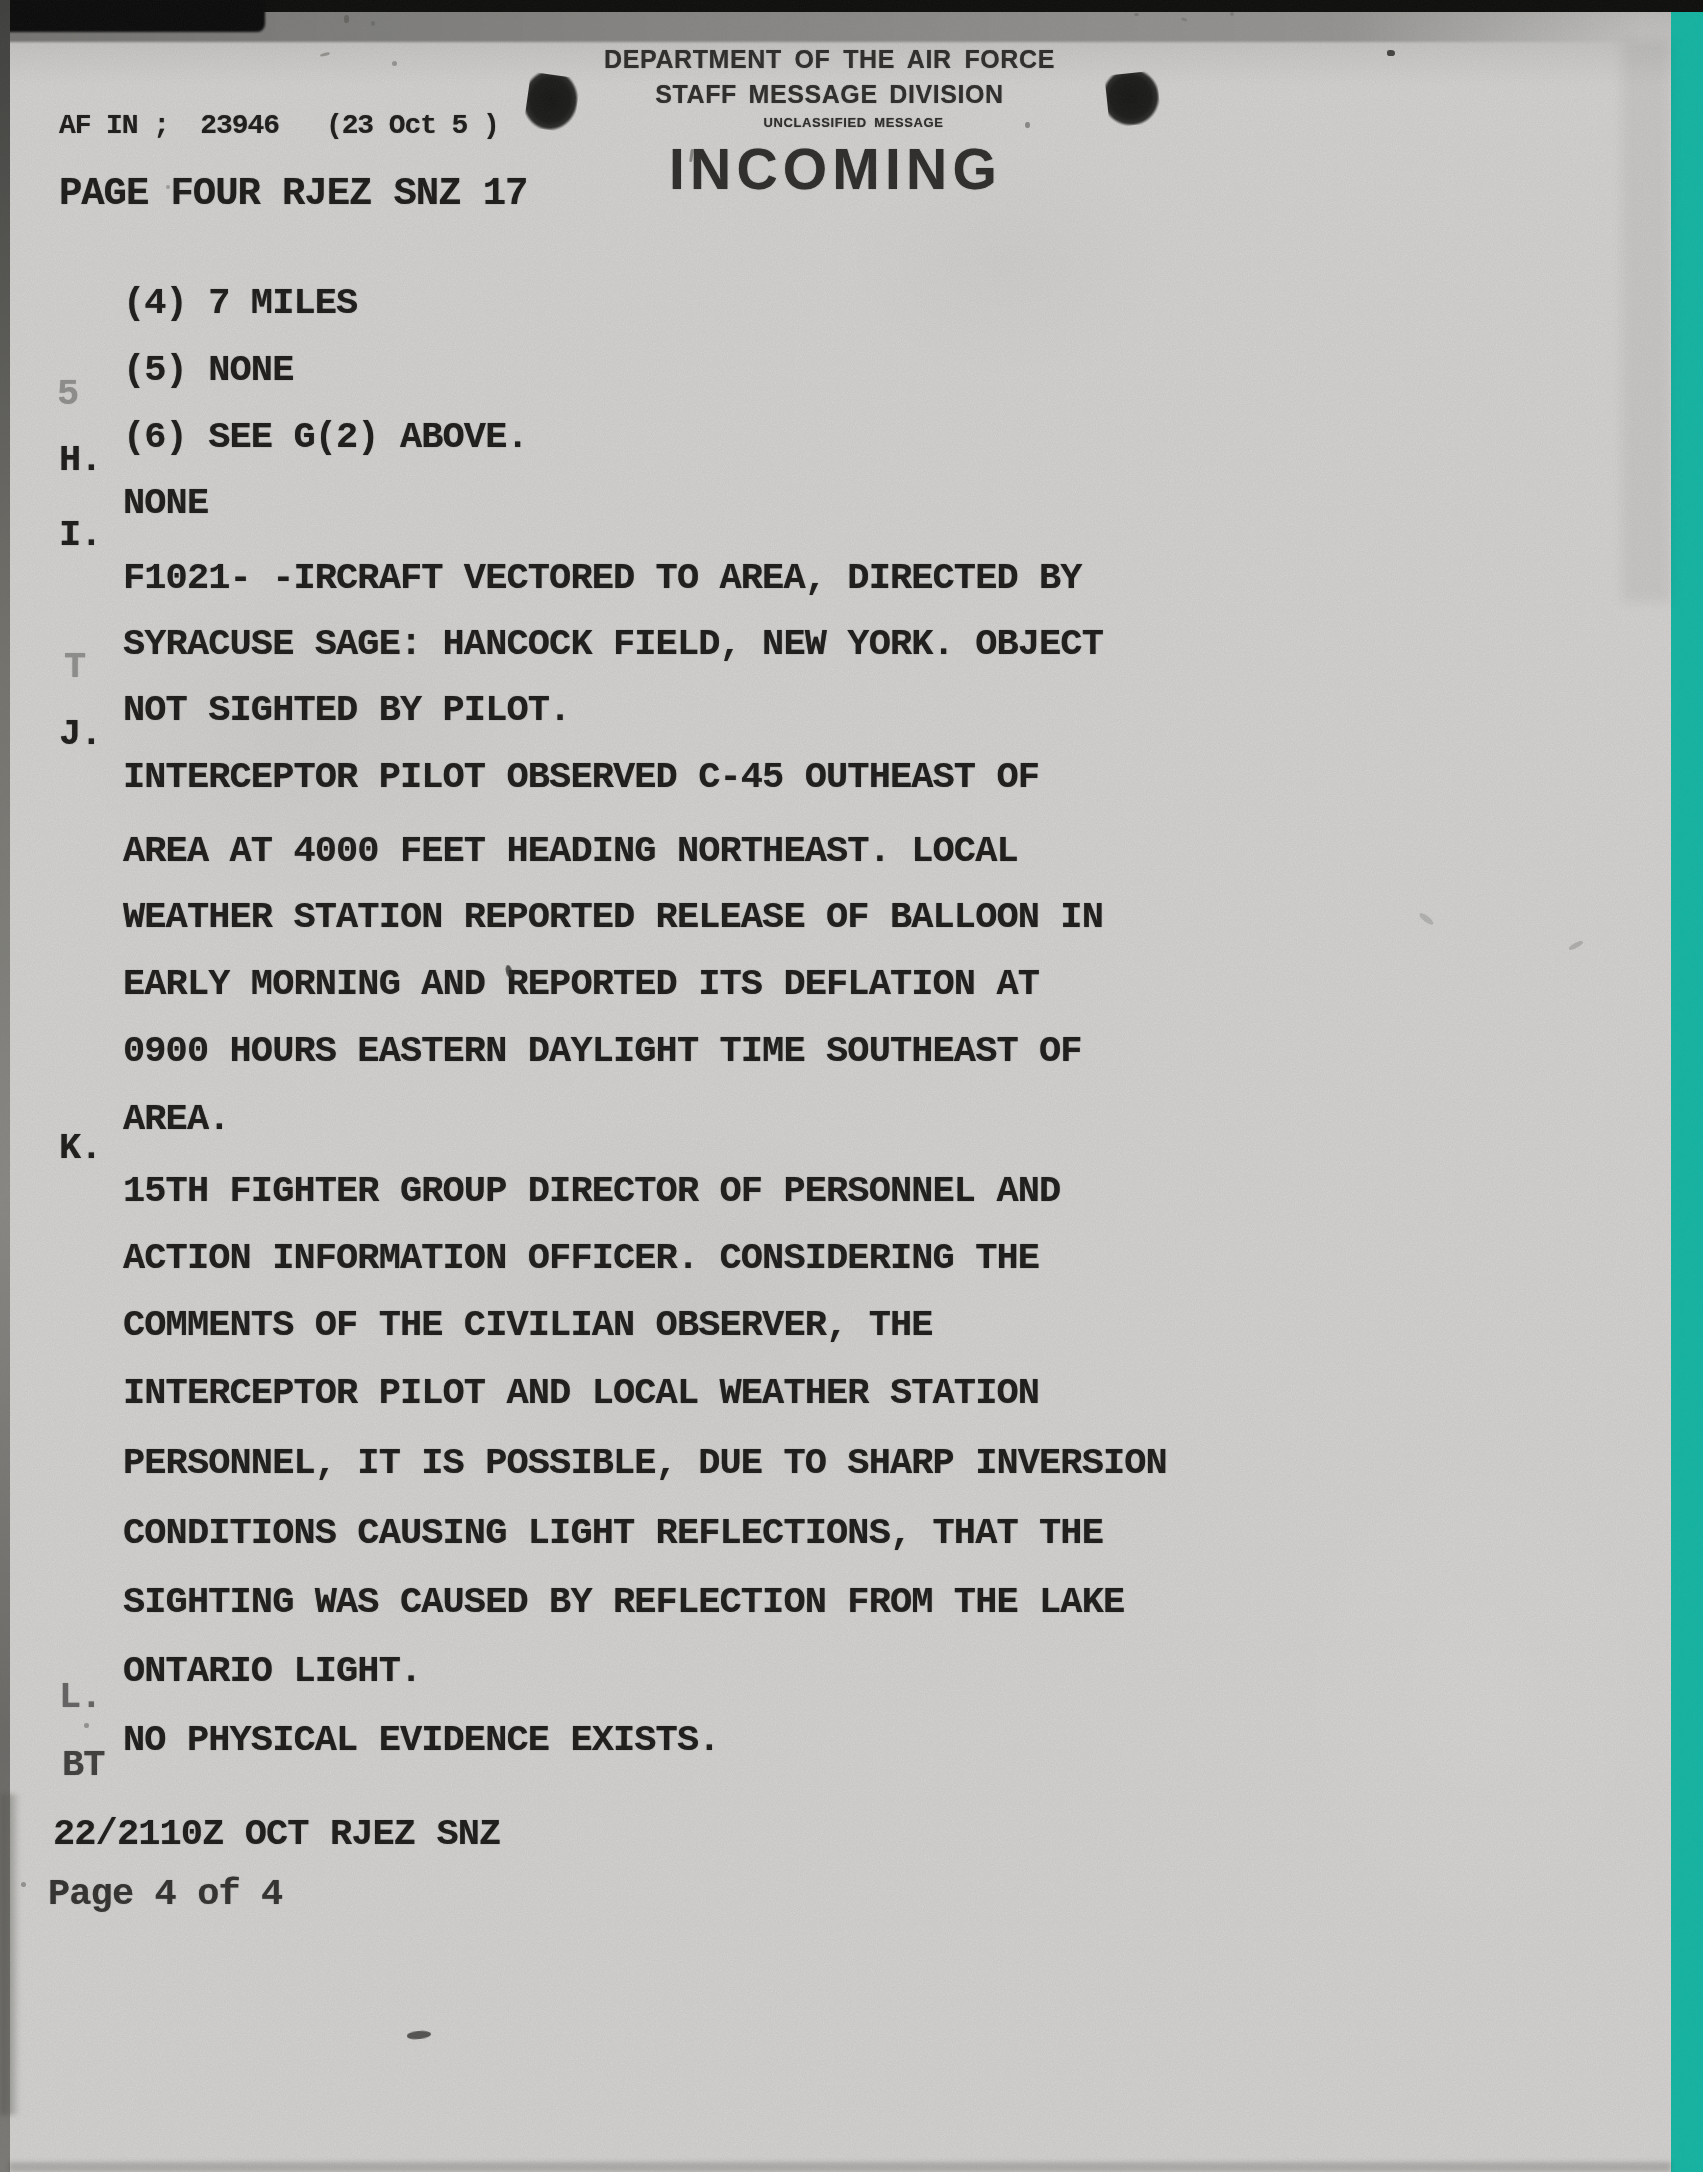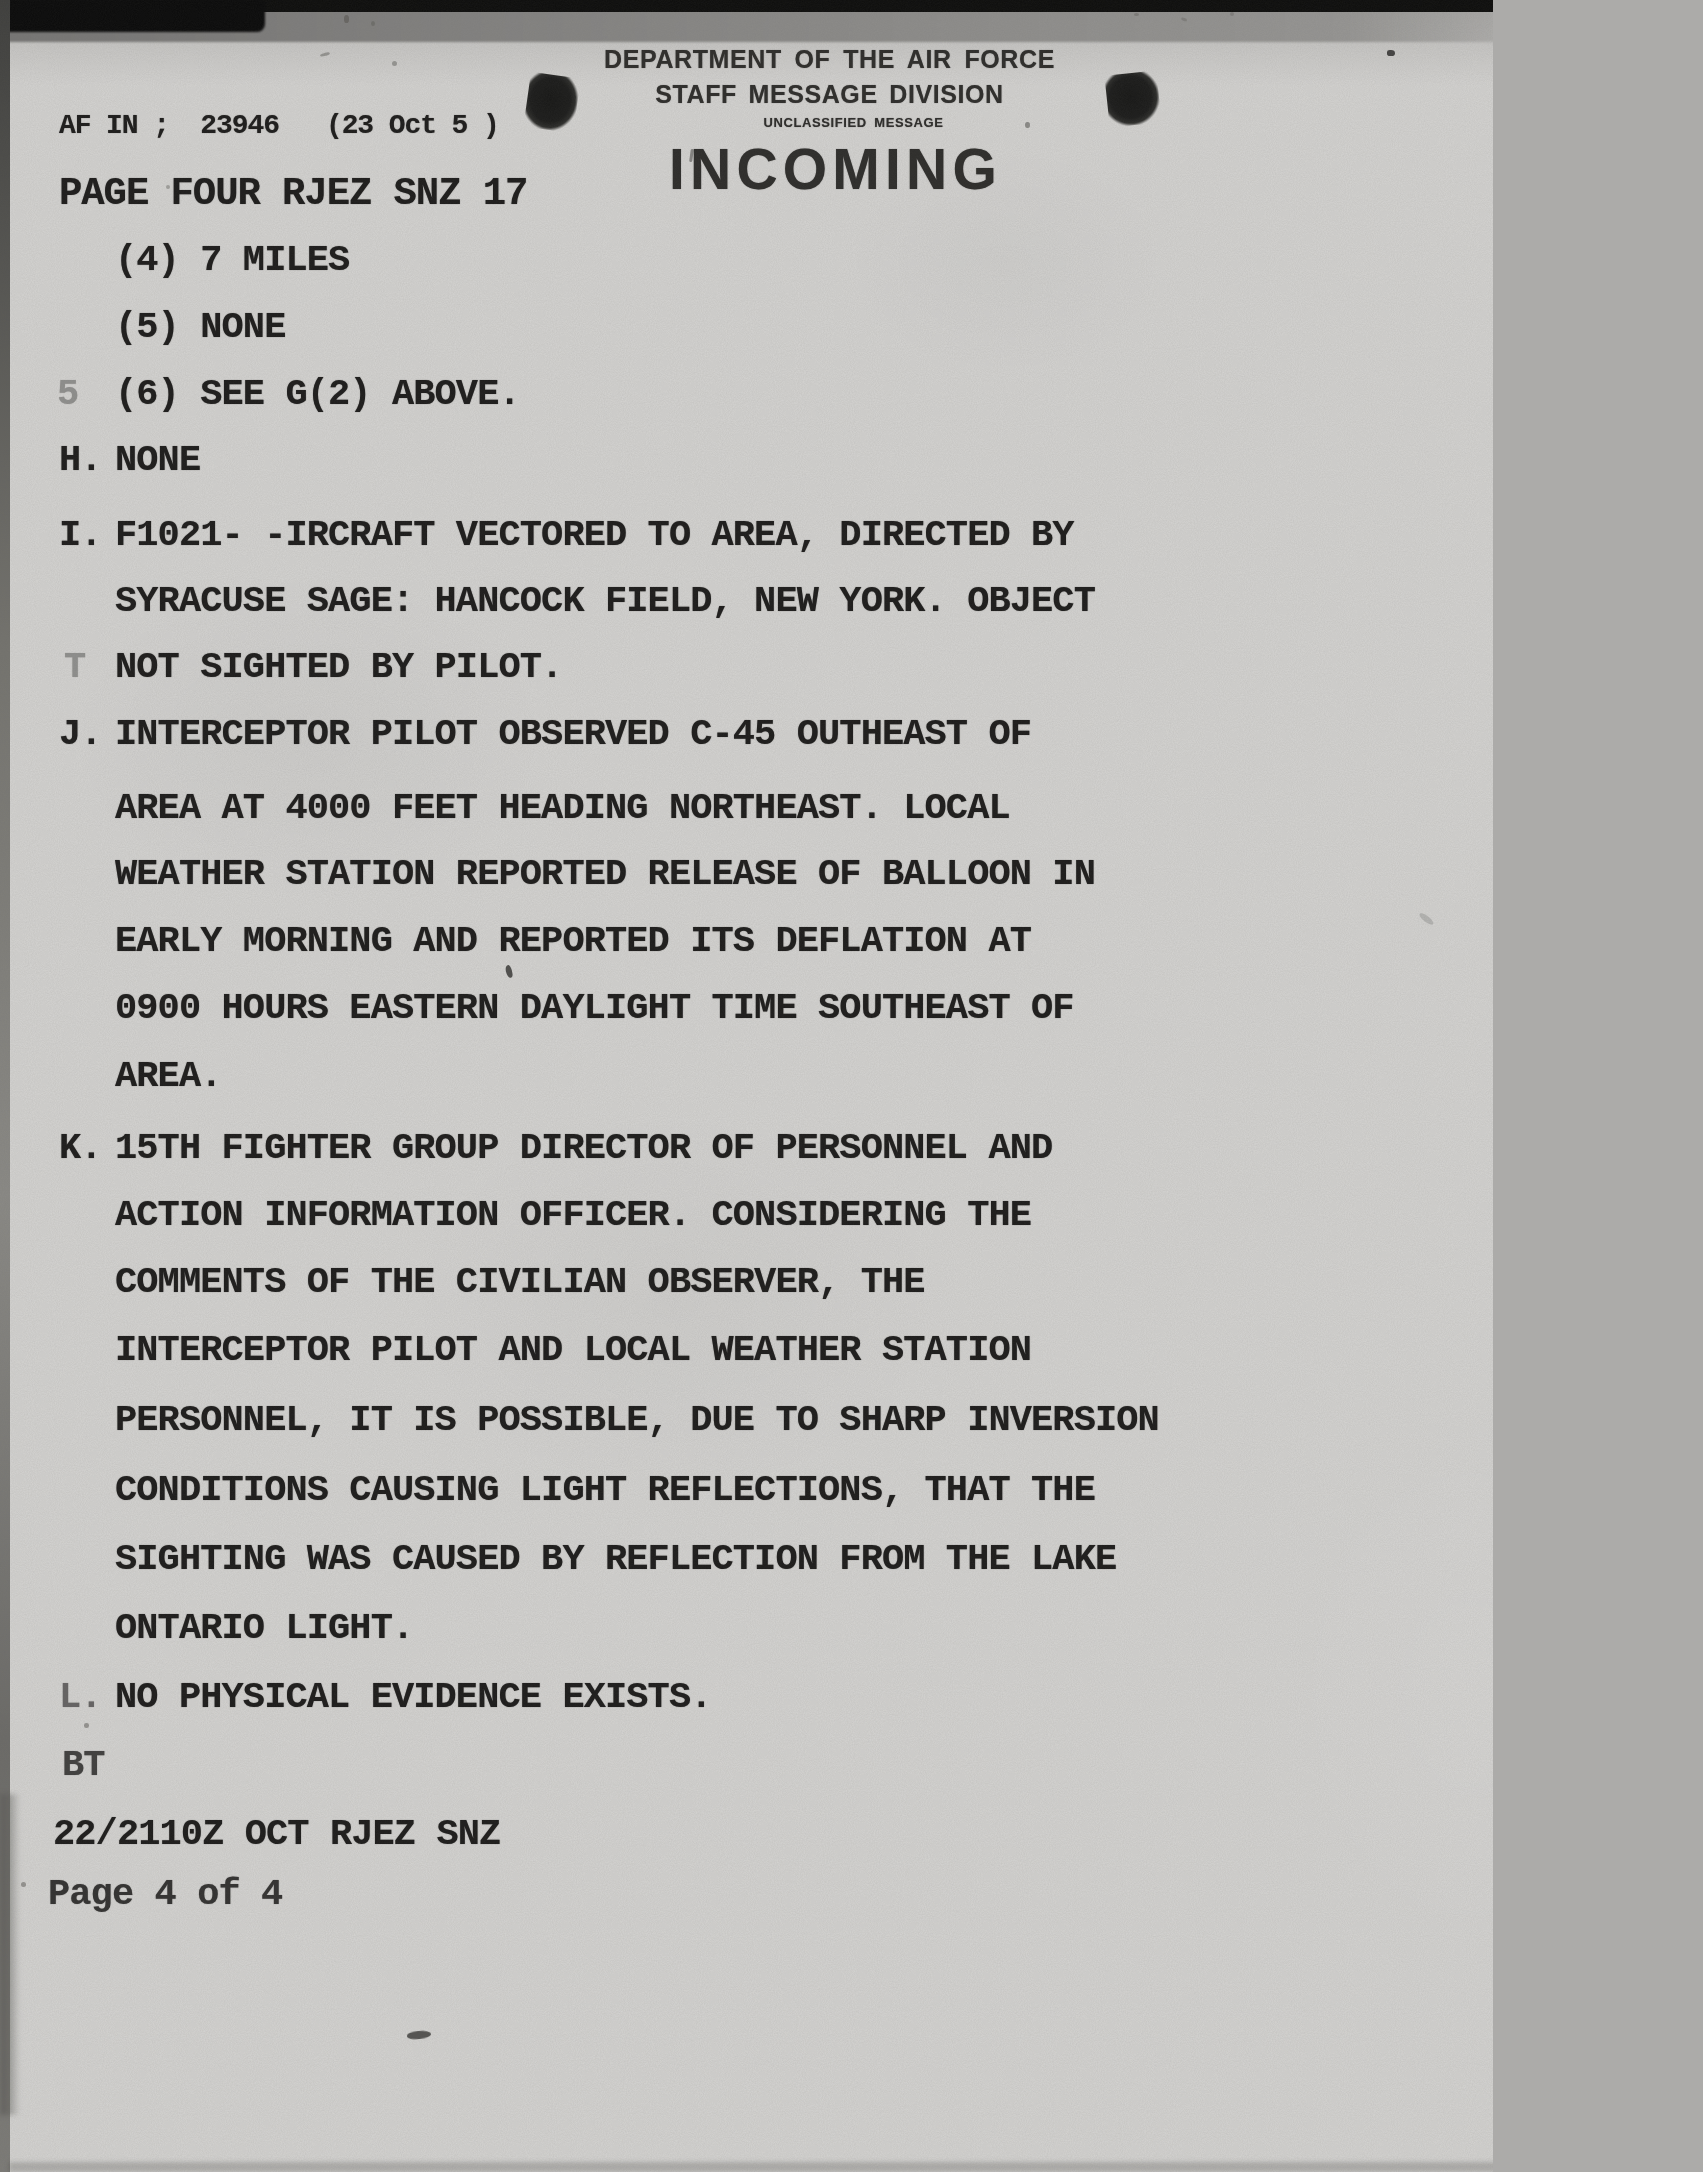--- a/index.html
+++ b/index.html
@@ -1,37 +1,37 @@
 <!DOCTYPE html>
 <html style="font-size:9.2px"><head>
 <meta charset="utf-8">
 <style>
   html,body{margin:0;padding:0;background:#acaba9;}
-  #scan{position:relative;width:1493px;height:2172px;overflow:hidden;background:#f0abfc;font-family:"Liberation Mono",monospace;}
+  #scan{position:relative;width:1703px;height:2172px;overflow:hidden;background:#14b8a6;font-family:"Liberation Mono",monospace;}
   
   #paper{position:absolute;left:9.2px;top:0;width:1662px;height:2172px;background:#d4d3d1;}
   #paper .tint-top{position:absolute;left:0;top:0;width:100%;height:86px;background:linear-gradient(#bab9b7,rgba(212,211,209,0));}
   #paper .tint-right{position:absolute;left:1613px;top:40px;width:49px;height:562px;background:rgba(0,0,0,0.055);filter:blur(5.7px);}
   #paper .tint-mottle{position:absolute;inset:0;background:
     radial-gradient(355px 241px at 18% 34%, rgba(0,0,0,0.028), rgba(0,0,0,0) 70%),
     radial-gradient(401px 287px at 40% 60%, rgba(0,0,0,0.022), rgba(0,0,0,0) 70%),
     radial-gradient(287px 401px at 88% 78%, rgba(255,255,255,0.05), rgba(255,255,255,0) 70%),
     radial-gradient(241px 172px at 60% 12%, rgba(0,0,0,0.02), rgba(0,0,0,0) 70%);}
   
   .strip-black-top{position:absolute;left:0;top:0;width:1703px;height:11.5px;background:#0d0d0c;}
   .corner-black{position:absolute;left:0;top:0;width:265px;height:32px;background:#0a0a0a;filter:blur(0.9px);border-bottom-right-radius:8px;}
   .band-gray{position:absolute;left:0;top:10.3px;width:1640px;height:32px;background:linear-gradient(to right,#787776,#8e8d8b 55%,#979694 82%,rgba(151,150,148,0));filter:blur(1.1px);}
   .edge-left{position:absolute;left:0;top:0;width:10.3px;height:2172px;background:linear-gradient(#3f3f3d,#75746f 30%,#8b8a86 55%,#6c6b68 80%,#7d7c78);}
   .edge-left-wedge{position:absolute;left:0;top:1794px;width:19.5px;height:321px;background:linear-gradient(to right,rgba(95,94,90,0.85),rgba(95,94,90,0));filter:blur(2.9px);}
   .edge-bottom{position:absolute;left:9.2px;top:2162px;width:1662px;height:10.3px;background:rgba(40,40,38,0.22);filter:blur(2.3px);}
   
   .tline{position:absolute;left:0;top:0;width:1662px;height:46px;color:#1d1c1b;font-family:"Liberation Mono",monospace;font-weight:700;font-size:37px;line-height:1.05;letter-spacing:-0.9px;white-space:pre;filter:blur(0.3px);text-shadow:0 0 1.1px rgba(30,29,28,0.55);}
   .tline .lbl{position:absolute;left:59px;}
   .tline .lbl.faint{opacity:0.6;}
-  .tline .txt{position:absolute;left:115px;}
+  .tline .txt{position:absolute;left:123px;margin-top:43px;}
   .tline .mnote{position:absolute;left:57px;opacity:0.45;color:#34333}
   .tline .mnote{color:#3f3e3d;}
   .hline{position:absolute;color:#1d1c1b;font-family:"Liberation Mono",monospace;font-weight:700;font-size:28px;line-height:1.05;letter-spacing:-1.1px;white-space:pre;filter:blur(0.3px);text-shadow:0 0 1.1px rgba(30,29,28,0.55);}
   .fline{position:absolute;color:#1d1c1b;font-family:"Liberation Mono",monospace;font-weight:700;font-size:37px;line-height:1.05;letter-spacing:-0.9px;white-space:pre;filter:blur(0.3px);text-shadow:0 0 1.1px rgba(30,29,28,0.5);}
   
   .stamp{position:absolute;color:#2e2d2b;font-family:"Liberation Sans",sans-serif;font-weight:700;text-align:center;white-space:pre;filter:blur(0.4px);text-shadow:0 0 1.1px rgba(46,45,43,0.6);}
   #stamp1{left:543px;top:45px;width:573px;font-size:25px;letter-spacing:0.6px;word-spacing:5.2px;}
   #stamp2{left:543px;top:80px;width:573px;font-size:25px;letter-spacing:0.6px;word-spacing:4px;}
   #stamp3{left:567px;top:115px;width:573px;font-size:13px;letter-spacing:0.6px;word-spacing:3.4px;}
   #stamp4{left:669px;top:136px;font-size:57px;letter-spacing:5.2px;text-align:left;filter:blur(0.3px);}

